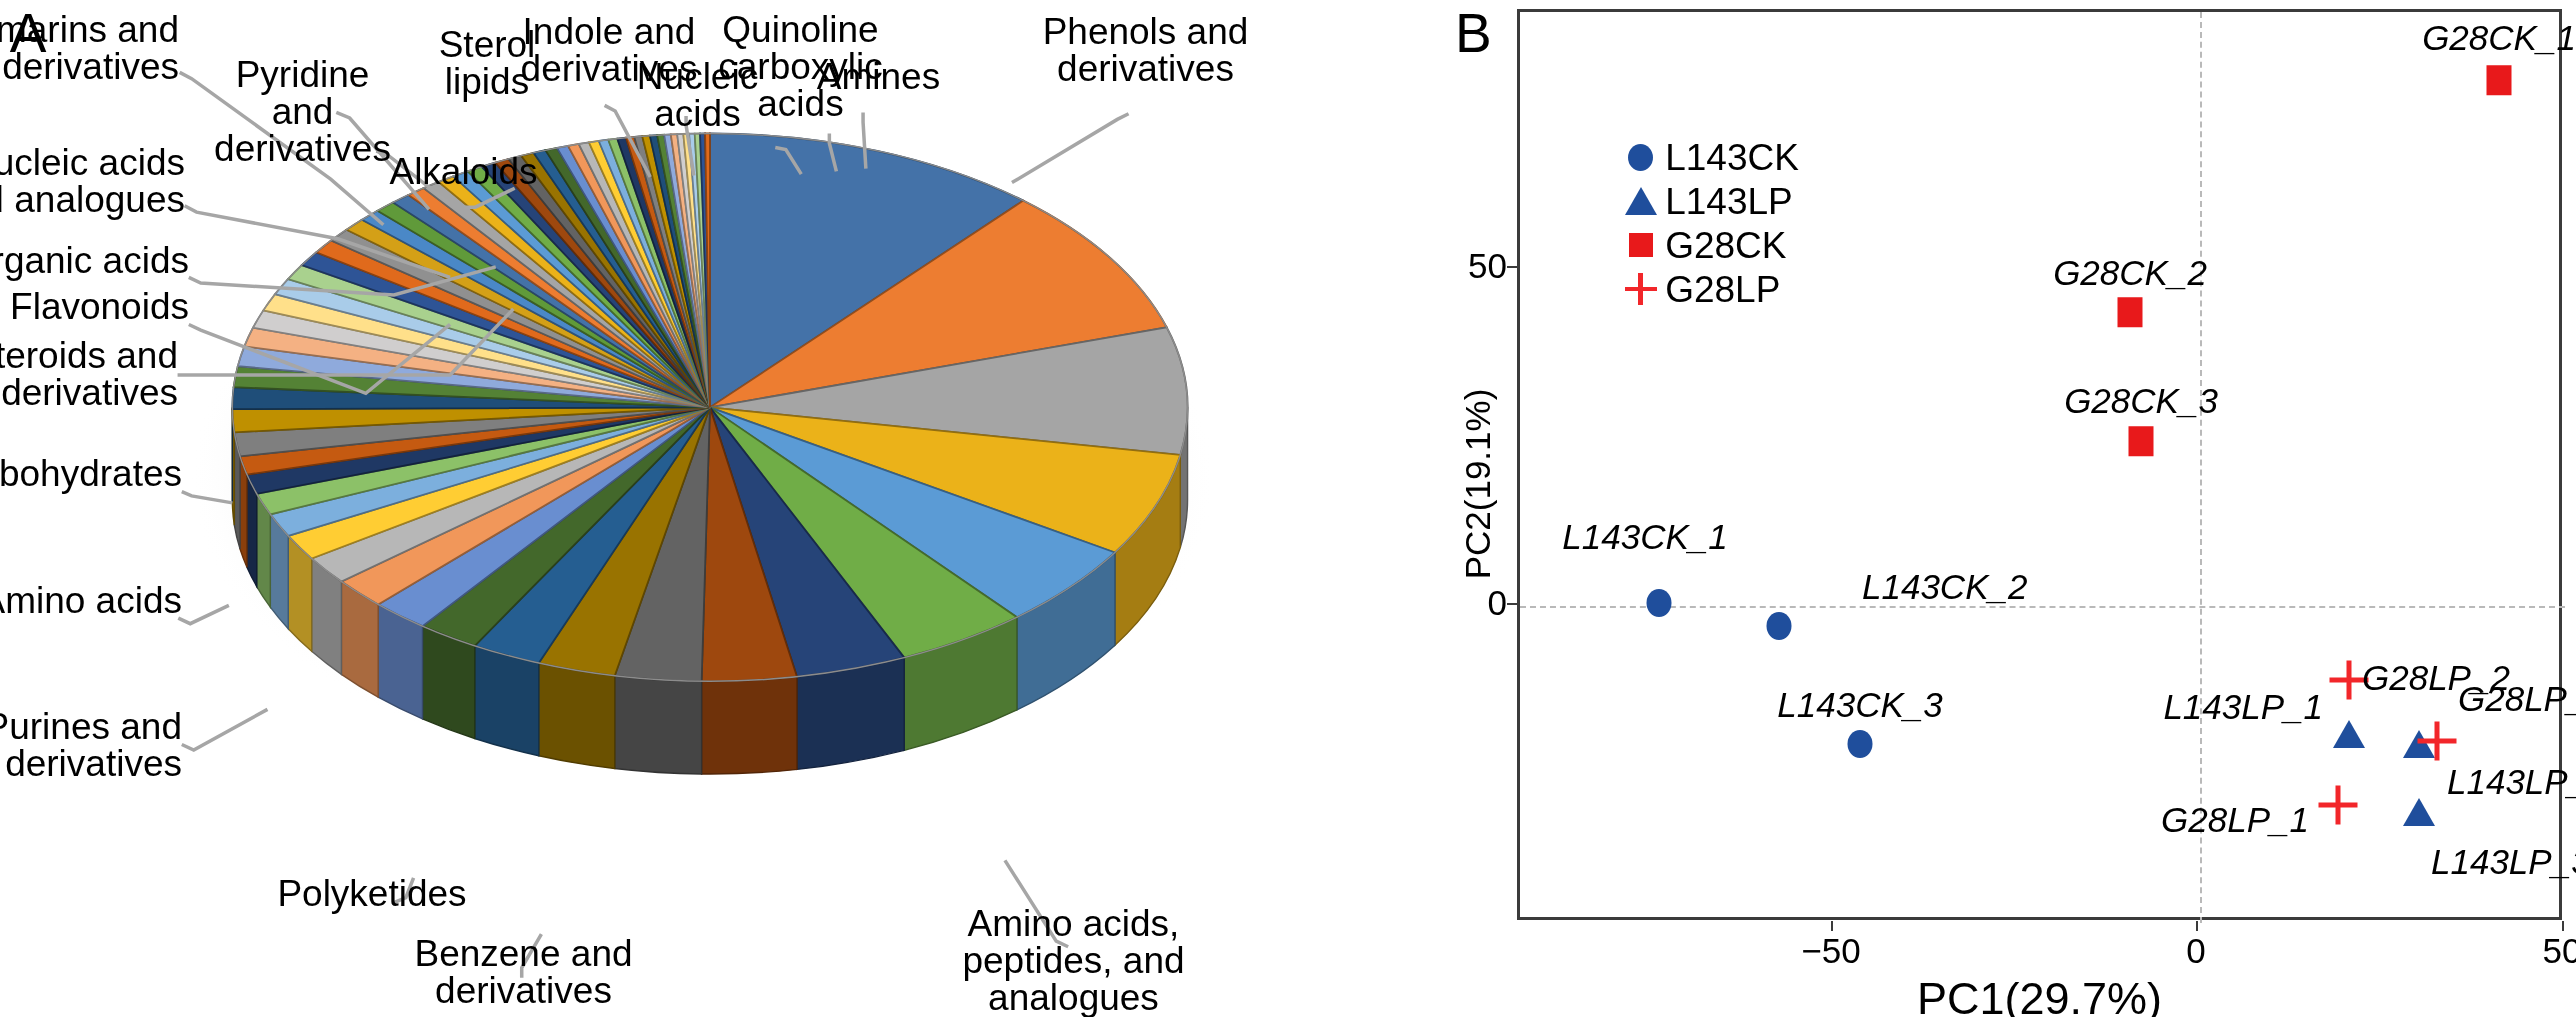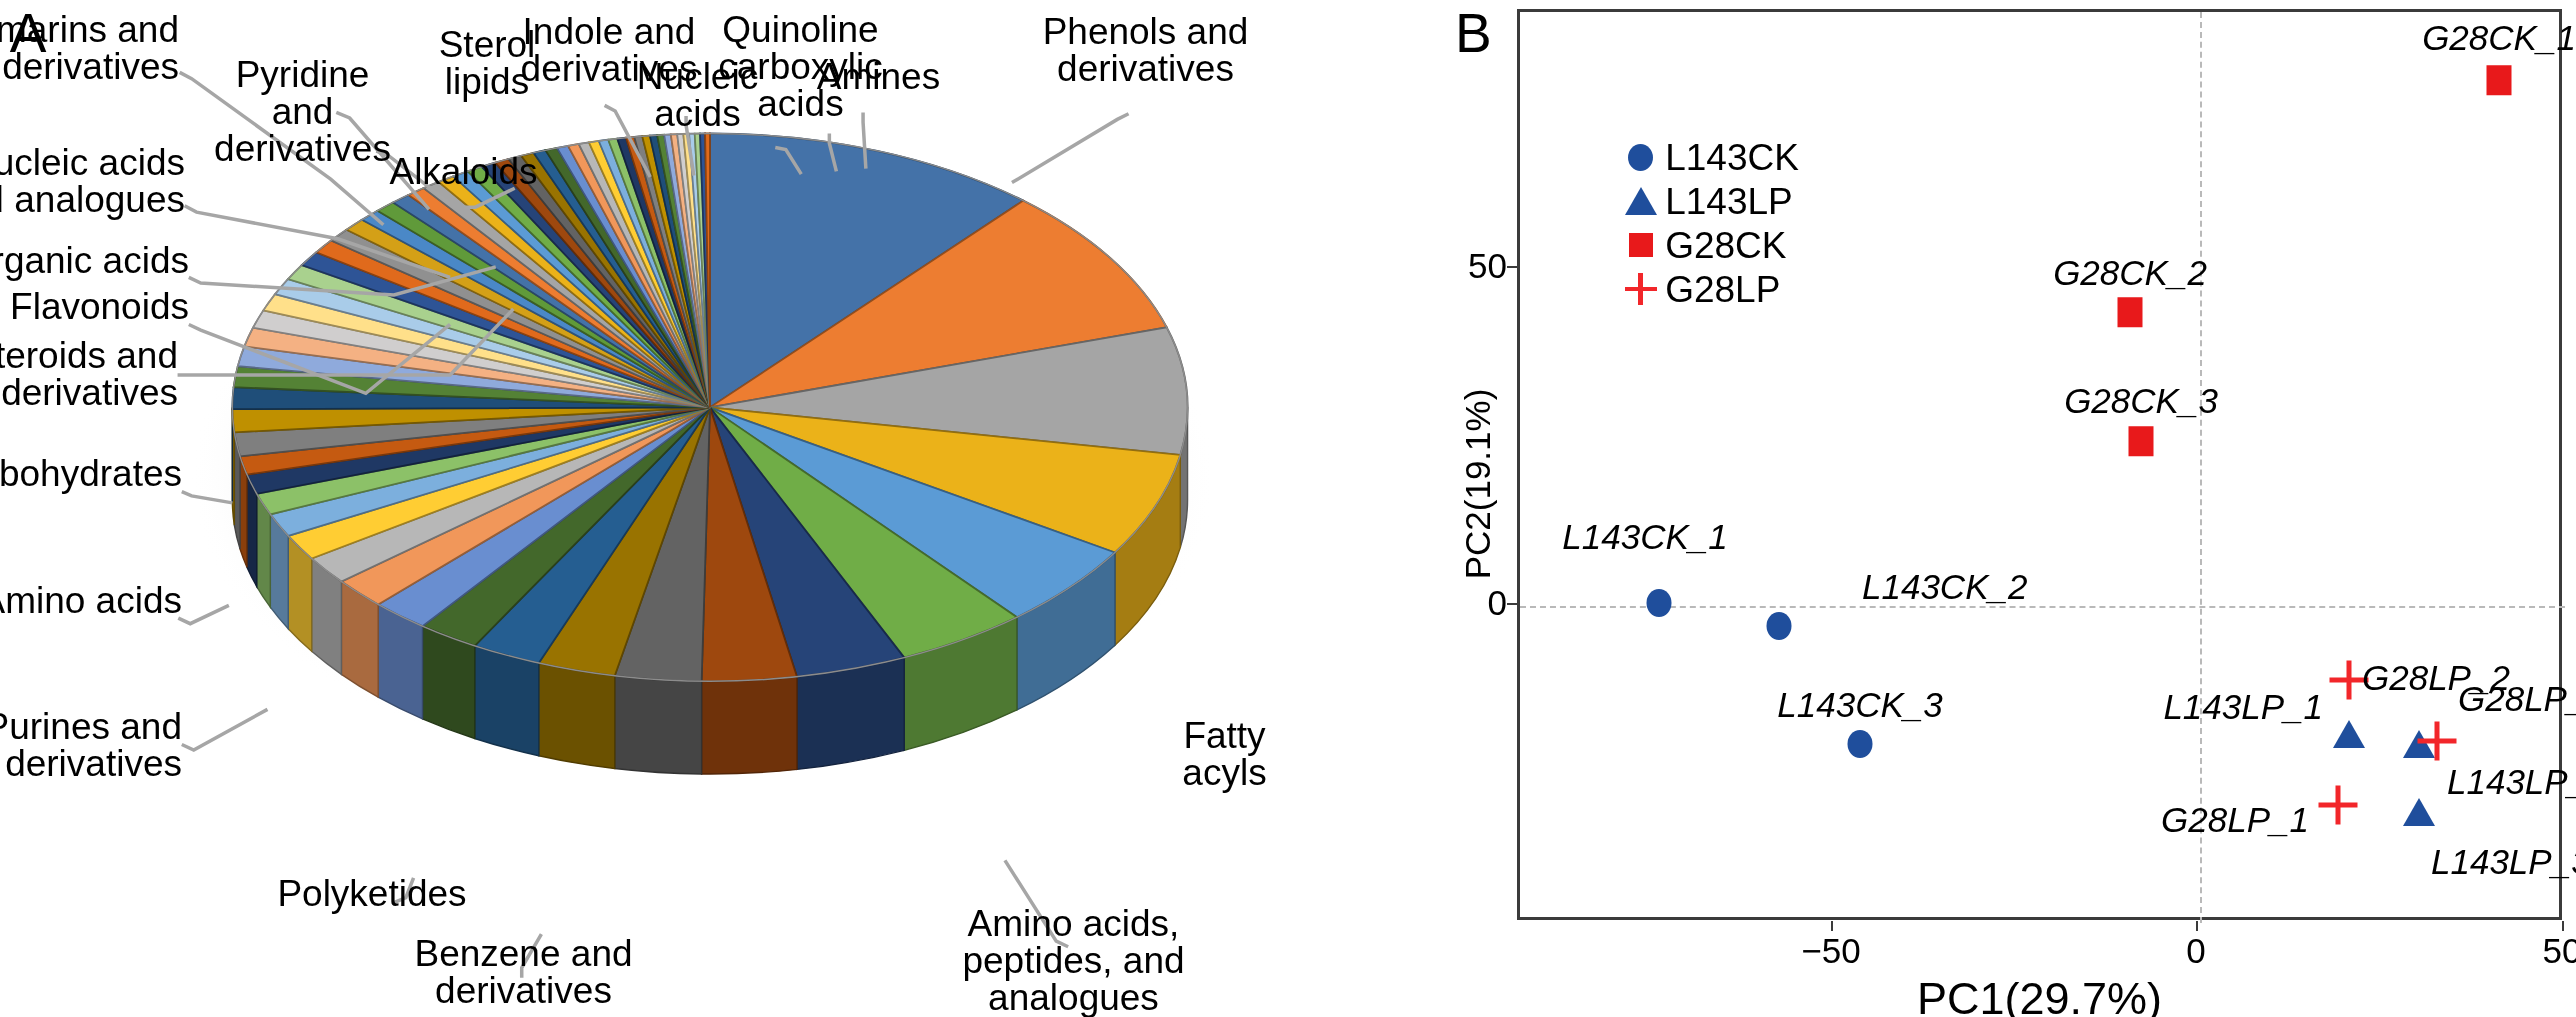--- a/index.html
+++ b/index.html
@@ -209,22 +209,20 @@
   <div class="pie-label lt" style="right:1266px;top:455px;width:330px;">Carbohydrates</div>
   <div class="pie-label lt" style="right:1266px;top:582px;width:295px;">Amino acids</div>
   <div class="pie-label lt" style="right:1266px;top:708px;width:295px;">Purines and
 derivatives</div>
   <div class="pie-label" style="left:256px;top:875px;width:232px;">Polyketides</div>
   <div class="pie-label" style="left:383px;top:935px;width:281px;">Benzene and
 derivatives</div>
   <div class="pie-label" style="left:926px;top:905px;width:295px;">Amino acids,
 peptides, and
 analogues</div>
-  <div class="pie-label" style="left:1147px;top:717px;width:155px;">Fatty
-acyls</div>
 
   <div class="pie-label" style="left:1005px;top:12.6px;width:281px;">Phenols and
 derivatives</div>
   <div class="pie-label" style="left:801px;top:58px;width:155px;">Amines</div>
   <div class="pie-label" style="left:711px;top:11.2px;width:179px;">Quinoline
 carboxylic
 acids</div>
   <div class="pie-label" style="left:636px;top:58px;width:123px;">Nucleic
 acids</div>
   <div class="pie-label" style="left:516px;top:12.6px;width:186px;">Indole and

